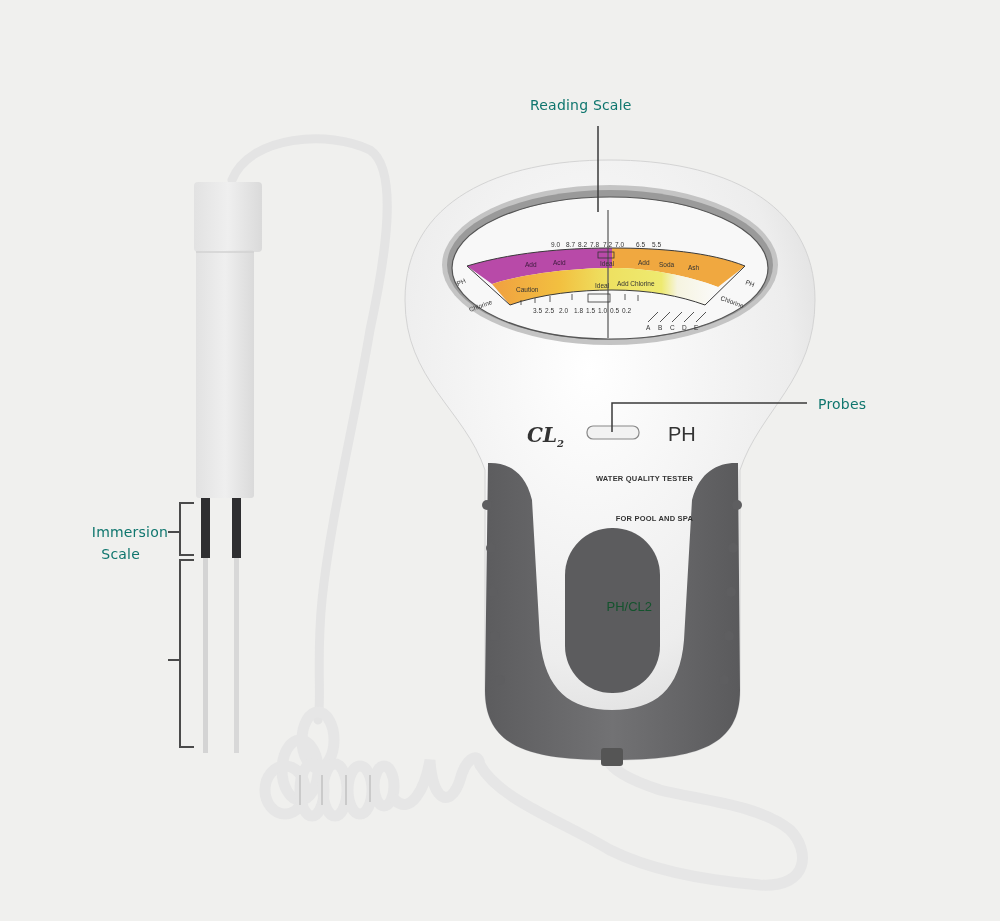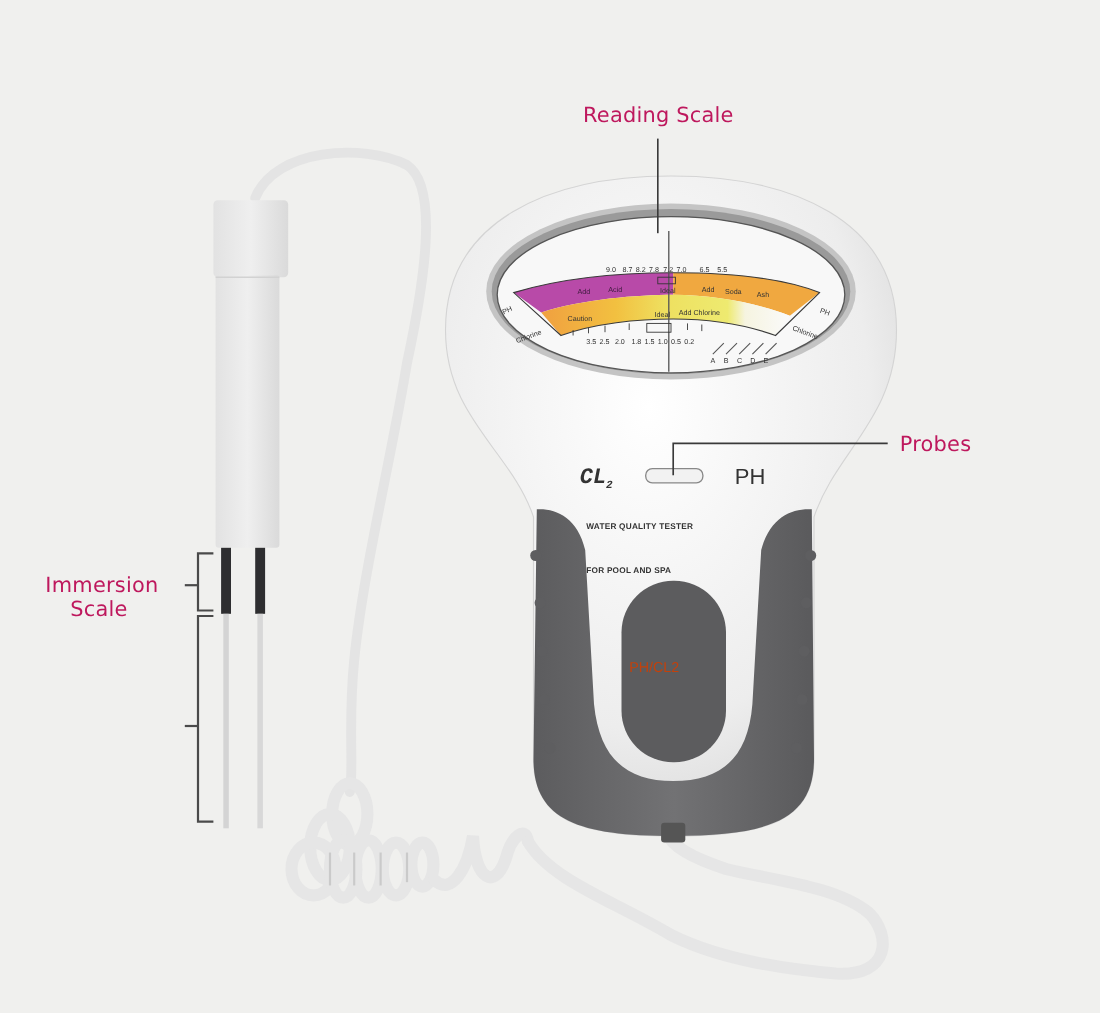--- a/index.html
+++ b/index.html
@@ -4,27 +4,27 @@
 <style>
   html, body { margin: 0; padding: 0; }
   body {
     width: 1000px; height: 921px; overflow: hidden; position: relative;
     background: #f0f0ee;
     font-family: "DejaVu Sans", sans-serif;
   }
   .stage { position: absolute; left: 0; top: 0; width: 1000px; height: 921px; }
   .stage svg { position: absolute; left: 0; top: 0; }
   .callout {
-    position: absolute; color: #be185d; font-family: "DejaVu Sans", sans-serif;
-    font-size: 19px; line-height: 22px; letter-spacing: 0.2px;
+    position: absolute; color: #0f766e; font-family: "DejaVu Sans", sans-serif;
+    font-size: 14px; line-height: 22px; letter-spacing: 0.2px;
   }
   .callout.right { text-align: right; }
   .dev-text { position: absolute; font-family: "Liberation Sans", sans-serif; }
-  .brand-line { font-size: 7.5px; font-weight: bold; color: #333; text-align: left; width: 160px; letter-spacing: 0.2px; }
-  .ph-cl2 { color: #c2410c; font-size: 13px; text-align: left; width: 80px; }
+  .brand-line { font-size: 7.5px; font-weight: bold; color: #333; text-align: right; width: 160px; letter-spacing: 0.2px; }
+  .ph-cl2 { color: #14532d; font-size: 13px; text-align: right; width: 80px; }
   .cl2 { font-size: 20px; font-style: italic; font-weight: bold; color: #333; font-family: "DejaVu Serif", serif; }
   .ph { font-size: 20px; color: #333; }
 </style>
 </head>
 <body>
 
 <div class="stage">
 <svg width="1000" height="921" viewBox="0 0 1000 921">
   <defs>
     <radialGradient id="bodyShade" cx="0.45" cy="0.35" r="0.7">
@@ -194,25 +194,25 @@
     <text x="646" y="330">A</text>
         <text x="658" y="330">B</text>
         <text x="670" y="330">C</text>
         <text x="682" y="330">D</text>
         <text x="694" y="330">E</text>
   </g>
 </svg>
 
 <div class="callout" style="left:530px; top:94px;">Reading Scale</div>
 <div class="callout" style="left:818px; top:393px;">Probes</div>
-<div class="callout right" style="left:24px; top:521px; width:120px;text-align:right;">
+<div class="callout right" style="left:48px; top:521px; width:120px;text-align:right;">
   <div>Immersion</div>
   <div style="padding-right:28px;">Scale</div>
 </div>
 
-<div class="dev-text cl2" style="left:527px; top:423px;font-family:Liberation Mono, monospace;">
+<div class="dev-text cl2" style="left:527px; top:423px;">
   <span>CL</span><sub style="font-size:10px;">2</sub>
 </div>
 <div class="dev-text ph" style="left:668px; top:423px;">PH</div>
 <div class="dev-text brand-line" style="left:533px; top:474px;">WATER QUALITY TESTER</div>
 <div class="dev-text brand-line" style="left:533px; top:514px;">FOR POOL AND SPA</div>
 <div class="dev-text ph-cl2" style="left:572px; top:599px;">PH/CL2</div>
 </div>
 
 </body></html>

